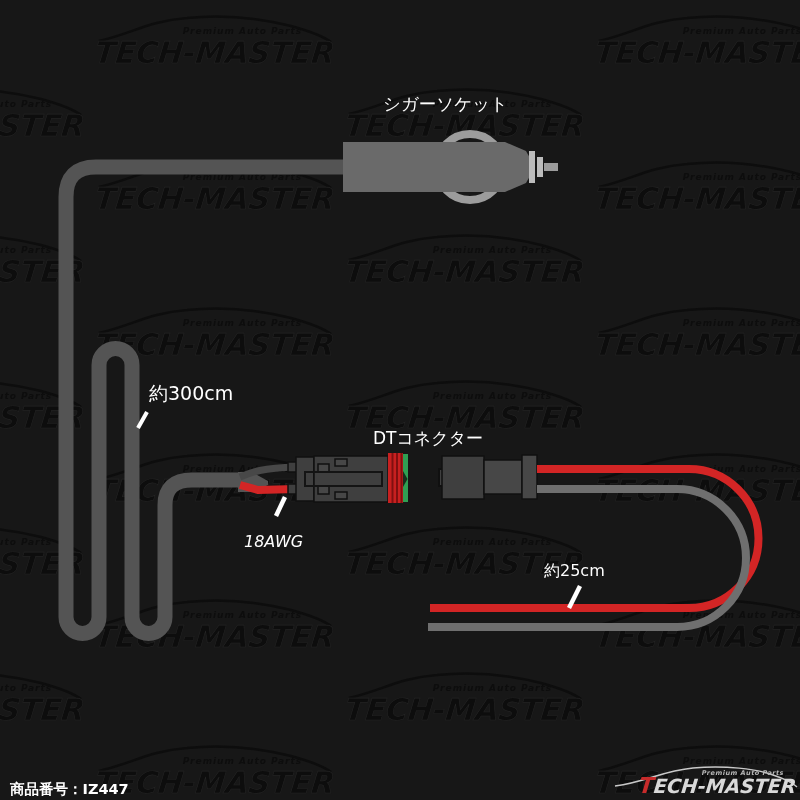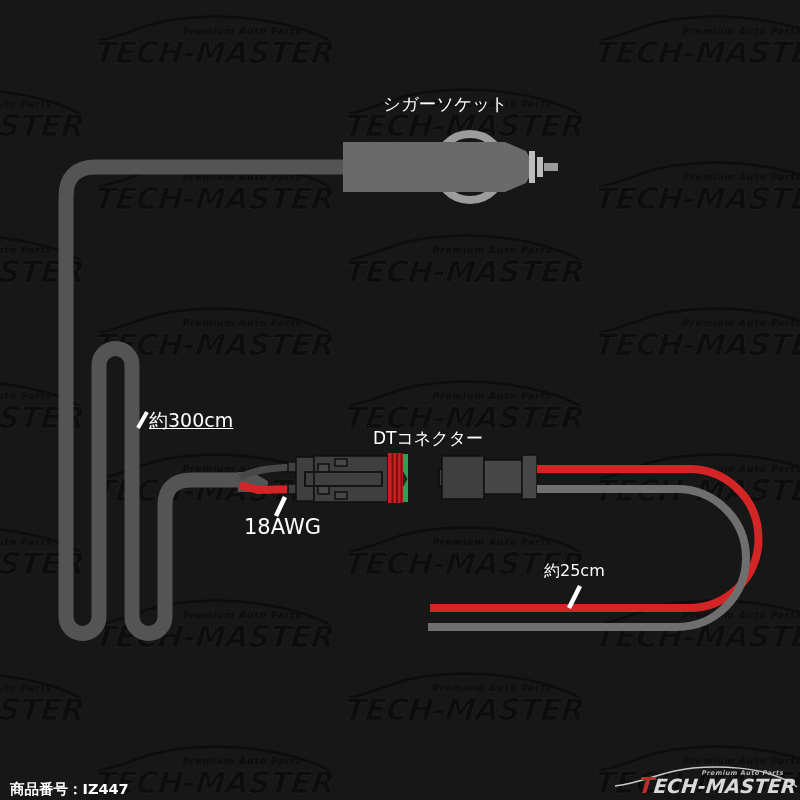--- a/index.html
+++ b/index.html
@@ -20,23 +20,23 @@
     position:absolute;top:24px;left:0;width:100%;text-align:center;
     font-size:30px;font-style:italic;font-weight:bold;white-space:nowrap;
     transform:skewX(-6deg);-webkit-text-stroke:0.6px #232323;
   }
   
   .diagram{position:absolute;left:0;top:0;}
   
   .lbl{position:absolute;color:var(--text,#fff);white-space:nowrap;}
   .lbl-title{left:8px;top:11px;font-size:25px;font-weight:bold;letter-spacing:2px;}
   .lbl-socket{left:383px;top:92px;font-size:17.5px;}
-  .lbl-cable-length{left:149px;top:408px;font-size:19px;text-decoration:underline;}
+  .lbl-cable-length{left:149px;top:381px;font-size:19px;}
   .lbl-connector{left:373px;top:427px;font-size:17px;}
-  .lbl-gauge{left:244px;top:515px;font-size:21px;}
+  .lbl-gauge{left:244px;top:532px;font-size:16px;font-style:italic;}
   .lbl-tail-length{left:544px;top:561px;font-size:16px;}
   .lbl-product-code{left:10px;top:780px;font-size:14.5px;font-weight:bold;text-align:center;}
   
   .brand-logo{position:absolute;right:2px;bottom:2px;width:175px;height:32px;}
   .brand-logo svg{position:absolute;left:-10px;top:-2px;}
   .brand-tagline{
     position:absolute;top:3px;right:14px;font-size:6.5px;font-style:italic;font-weight:bold;
     color:#b8b8b8;letter-spacing:0.5px;white-space:nowrap;
   }
   .brand-word{

